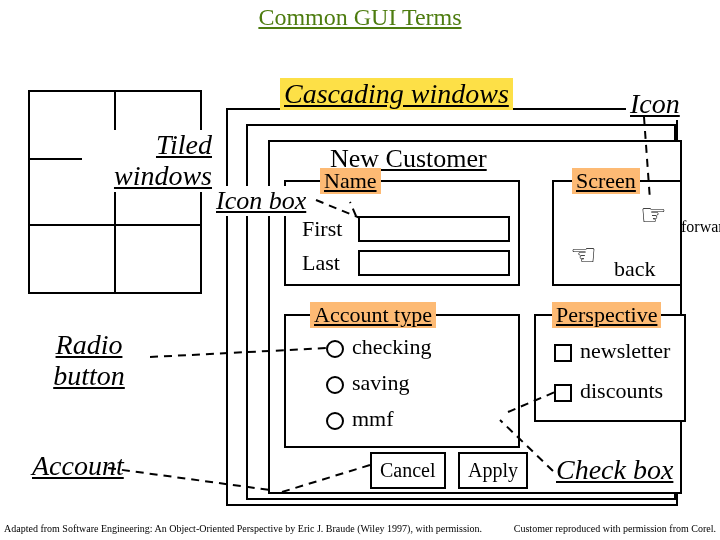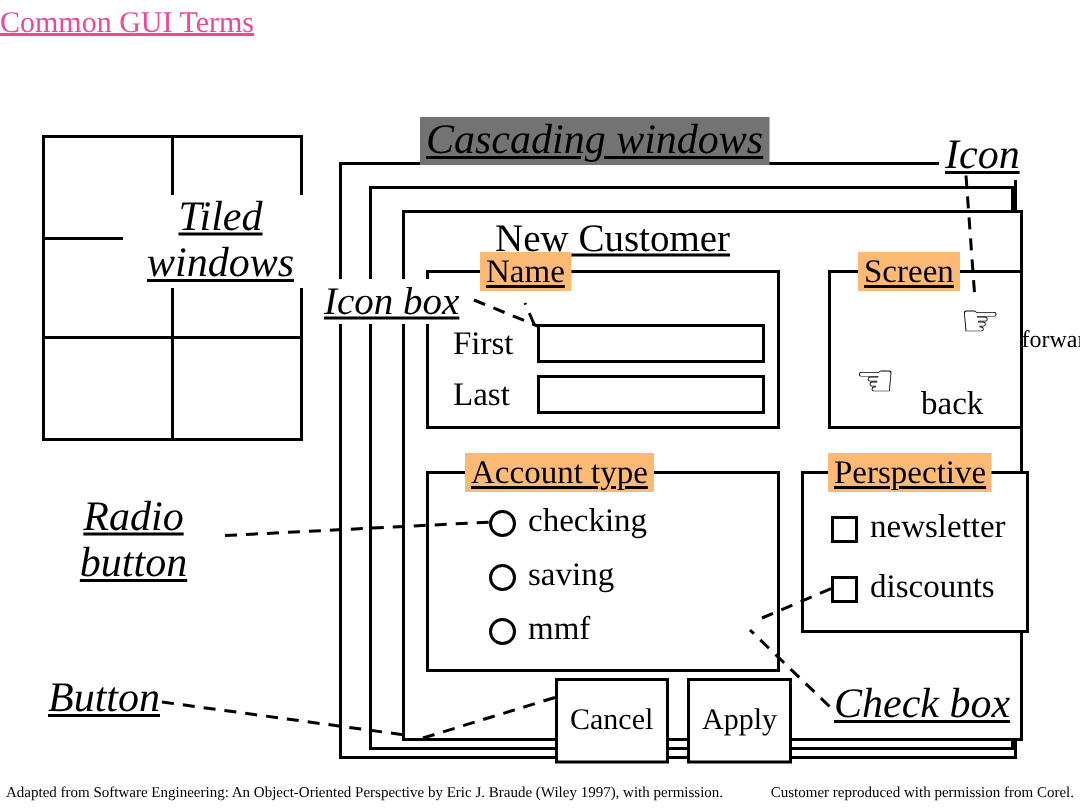--- a/index.html
+++ b/index.html
@@ -1,47 +1,47 @@
 <!DOCTYPE html>
 <html><head>
 <meta charset="utf-8">
 <style>
 body{margin:0;font-family:"Times New Roman",serif;background:#fff;color:#000;width:720px;height:540px;position:relative;overflow:hidden}
-.title{position:absolute;top:4px;left:0;right:0;text-align:left;font-size:20px;color:#ec4899;text-decoration:underline}
+.title{position:absolute;top:4px;left:0;right:0;text-align:center;font-size:24px;color:#4d7c0f;text-decoration:underline}
 .label{position:absolute;font-size:28px;font-style:italic;text-decoration:underline}
 .tiled-grid{position:absolute;top:90px;left:28px;width:170px;height:200px;border:2px solid #000}
 .tiled-grid .h{position:absolute;left:0;right:0;height:2px;background:#000}
 .tiled-grid .v{position:absolute;top:0;bottom:0;width:2px;background:#000}
 .n{border:2px solid #000;position:absolute;background:#fff}
 .fieldset-label{position:absolute;background:#fdba74;padding:0 4px;z-index:5;font-size:22px;text-decoration:underline}
 .txt{position:absolute;font-size:22px}
 .input{position:absolute;border:2px solid #000;height:22px;background:#fff}
 .radio{position:absolute;width:14px;height:14px;border:2px solid #000;border-radius:50%;background:#fff}
 .checkbox{position:absolute;width:14px;height:14px;border:2px solid #000;background:#fff}
-.btn{position:absolute;border:2px solid #000;background:#fff;font-size:20px;padding:15px 8px;text-align:center}
+.btn{position:absolute;border:2px solid #000;background:#fff;font-size:20px;padding:5px 8px;text-align:center}
 .hand{position:absolute;font-size:30px;line-height:1;color:#000}
 .credits{position:absolute;bottom:6px;font-size:10px;font-family:"Times New Roman",serif}
 </style>
 </head>
 <body>
 
 <div class="title">Common GUI Terms</div>
 
 <div class="tiled-grid">
   <div class="h" style="top:66px"></div>
   <div class="h" style="top:132px"></div>
   <div class="v" style="left:84px"></div>
 </div>
-<div class="label" style="top:130px;left:82px;width:130px;text-align:center;line-height:1.1;background:#fff">Tiled windows</div>
+<div class="label" style="top:130px;left:82px;width:130px;text-align:right;line-height:1.1;background:#fff">Tiled windows</div>
 
 <div class="n" style="top:108px;left:226px;width:448px;height:394px"></div>
 <div class="n" style="top:124px;left:246px;width:426px;height:372px"></div>
 <div class="n" style="top:140px;left:268px;width:410px;height:350px"></div>
 
-<div class="label" style="top:78px;left:280px;background:#737373;padding:0 4px">Cascading windows</div>
+<div class="label" style="top:78px;left:280px;background:#fde047;padding:0 4px">Cascading windows</div>
 <div class="label" style="top:88px;left:626px;background:#fff;padding:0 4px">Icon</div>
 
 <div class="n" style="top:180px;left:284px;width:232px;height:102px"></div>
 <div class="txt" style="top:144px;left:330px;font-size:26px;text-decoration:underline">New Customer</div>
 <div class="fieldset-label" style="top:168px;left:320px">Name</div>
 <div class="label" style="top:186px;left:214px;background:#fff;padding:0 2px;font-size:26px">Icon box</div>
 <div class="txt" style="top:216px;left:302px">First</div>
 <div class="input" style="top:216px;left:358px;width:148px"></div>
 <div class="txt" style="top:250px;left:302px">Last</div>
 <div class="input" style="top:250px;left:358px;width:148px"></div>
@@ -67,21 +67,21 @@
 <div class="n" style="top:314px;left:534px;width:148px;height:104px"></div>
 <div class="fieldset-label" style="top:302px;left:552px">Perspective</div>
 <div class="checkbox" style="top:344px;left:554px"></div>
 <div class="txt" style="top:338px;left:580px">newsletter</div>
 <div class="checkbox" style="top:384px;left:554px"></div>
 <div class="txt" style="top:378px;left:580px">discounts</div>
 
 <div class="btn" style="top:452px;left:370px">Cancel</div>
 <div class="btn" style="top:452px;left:458px">Apply</div>
 
-<div class="label" style="top:450px;left:32px">Button</div>
+<div class="label" style="top:450px;left:32px">Account</div>
 <div class="label" style="top:454px;left:556px">Check box</div>
 
 <svg width="720" height="540" style="position:absolute;top:0;left:0;pointer-events:none">
   <g stroke="#000" stroke-width="2" stroke-dasharray="8,6" fill="none">
     <line x1="150" y1="357" x2="328" y2="348"></line>
     <line x1="108" y1="468" x2="270" y2="490"></line>
     <line x1="282" y1="492" x2="370" y2="465"></line>
     <line x1="553" y1="471" x2="500" y2="420"></line>
     <line x1="508" y1="412" x2="555" y2="392"></line>
     <line x1="644" y1="117" x2="650" y2="200"></line>

